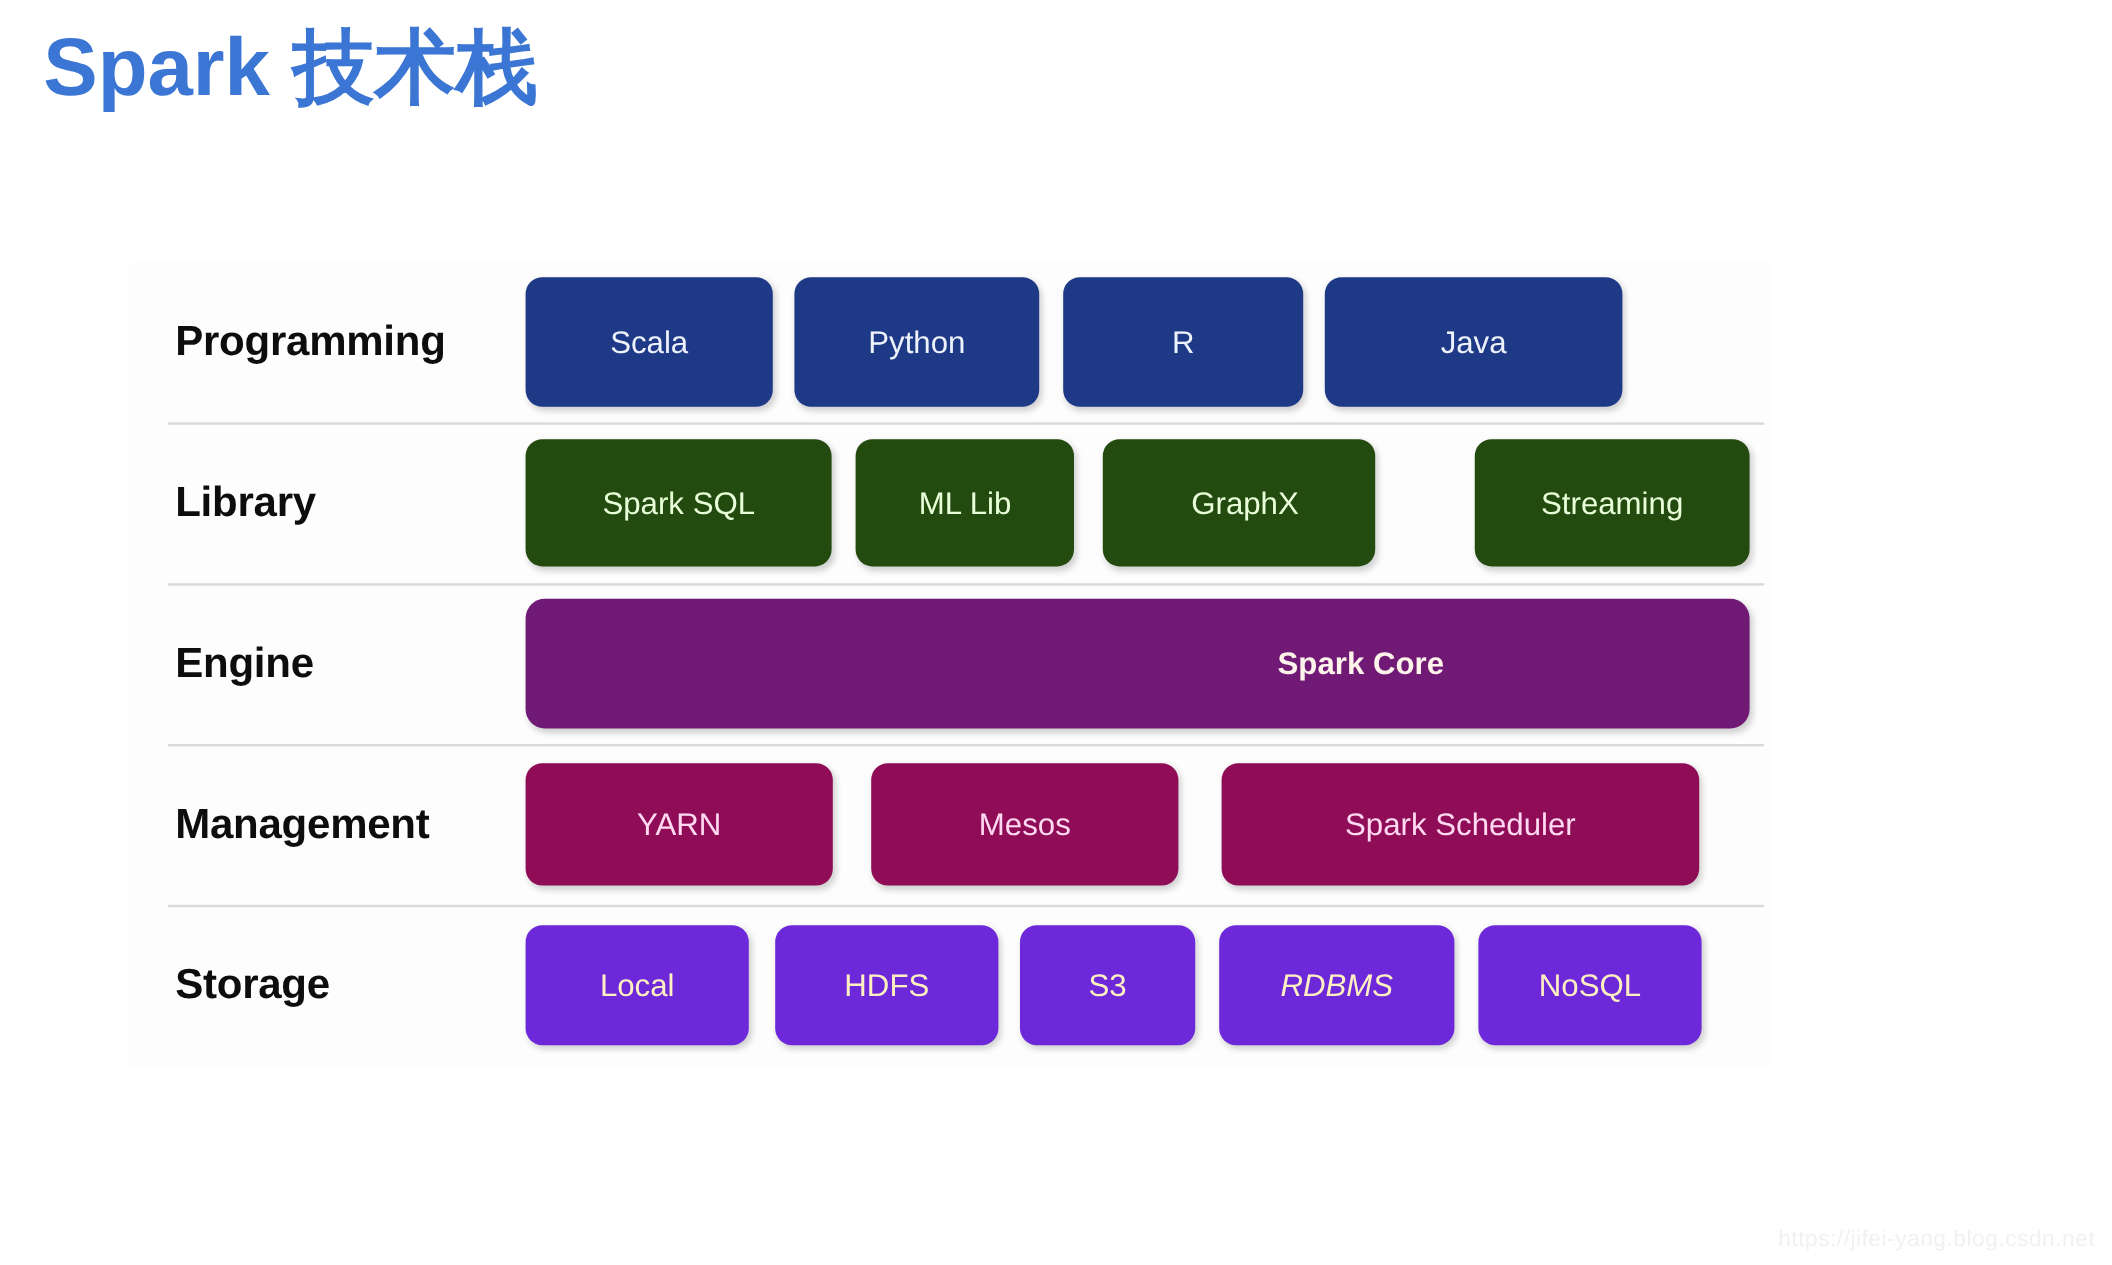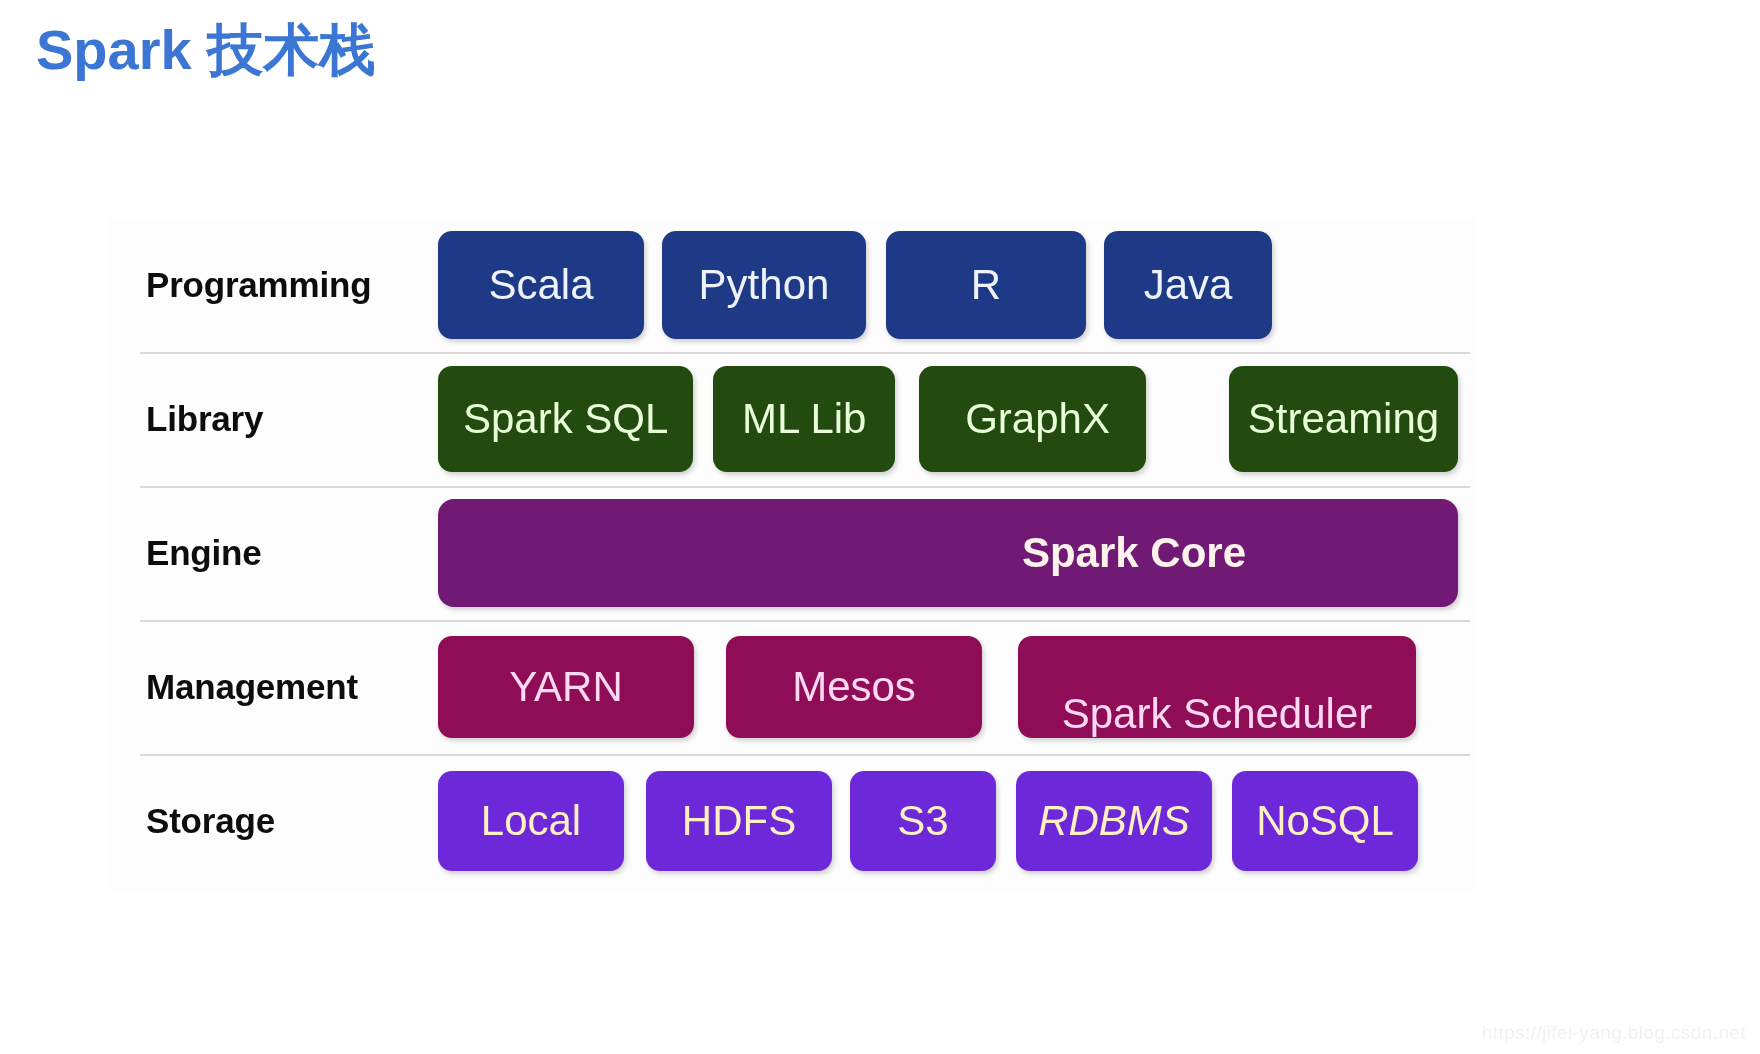--- a/index.html
+++ b/index.html
@@ -13,21 +13,21 @@
     position: relative;
     overflow: hidden;
     font-family: "Liberation Sans", sans-serif;
   }
 
   
   #slide-title {
     position: absolute;
     left: 36px;
     top: 22px;
-    font-size: 56px;
+    font-size: 68px;
     font-weight: bold;
     color: #3b76d4;
     letter-spacing: 0px;
     white-space: nowrap;
     line-height: 1.0;
   }
   #slide-title .cjk {
     font-family: "DejaVu Sans", sans-serif;
     font-weight: bold;
   }
@@ -91,21 +91,21 @@
   .node-box {
     position: relative;
     height: 104px;
     border-radius: 14px;
     display: flex;
     align-items: center;
     justify-content: center;
     box-sizing: border-box;
     box-shadow: 2px 3px 5px rgba(0,0,0,0.18);
     margin-right: 18px;
-    font-size: 42px;
+    font-size: 26px;
     white-space: nowrap;
     padding: 0 14px;
   }
 
   
   .theme-programming .node-box {
     background: #1e3a87;
     color: #eef2fb;
   }
   .theme-library .node-box {
@@ -124,38 +124,38 @@
   .theme-storage .node-box {
     background: #6d28d9;
     color: #fff0c2;
   }
 
   
   .theme-programming .node-box { height: 108px; }
   .theme-programming .b0 { width: 206px; margin-right: 18px; }
   .theme-programming .b1 { width: 204px; margin-right: 20px; }
   .theme-programming .b2 { width: 200px; margin-right: 18px; }
-  .theme-programming .b3 { width: 168px; }
+  .theme-programming .b3 { width: 248px; }
 
   .theme-library .node-box { height: 106px; }
   .theme-library .b0 { width: 288px; margin-right: 20px; }
   .theme-library .b1 { width: 204px; margin-right: 24px; }
   .theme-library .b2 { width: 254px; margin-right: 43px; padding-left: 24px; }
   .theme-library .b3 { width: 258px; margin-left: 40px; }
 
   .theme-engine .node-box { width: 1094px; height: 108px; border-radius: 16px; }
   .theme-engine .node-box .label-inner {
     position: relative;
     left: 186px;
   }
 
   .theme-management .node-box { height: 102px; }
   .theme-management .b0 { width: 256px; margin-right: 32px; }
   .theme-management .b1 { width: 256px; margin-right: 36px; }
-  .theme-management .b2 { width: 398px; align-items: flex-end; }
+  .theme-management .b2 { width: 398px; }
 
   .theme-storage .node-box { height: 100px; }
   .theme-storage .b0 { width: 186px; margin-right: 22px; }
   .theme-storage .b1 { width: 186px; margin-right: 18px; }
   .theme-storage .b2 { width: 146px; margin-right: 20px; }
   .theme-storage .b3 { width: 196px; margin-right: 20px; font-style: italic; }
   .theme-storage .b4 { width: 186px; }
 
   
   #watermark {

